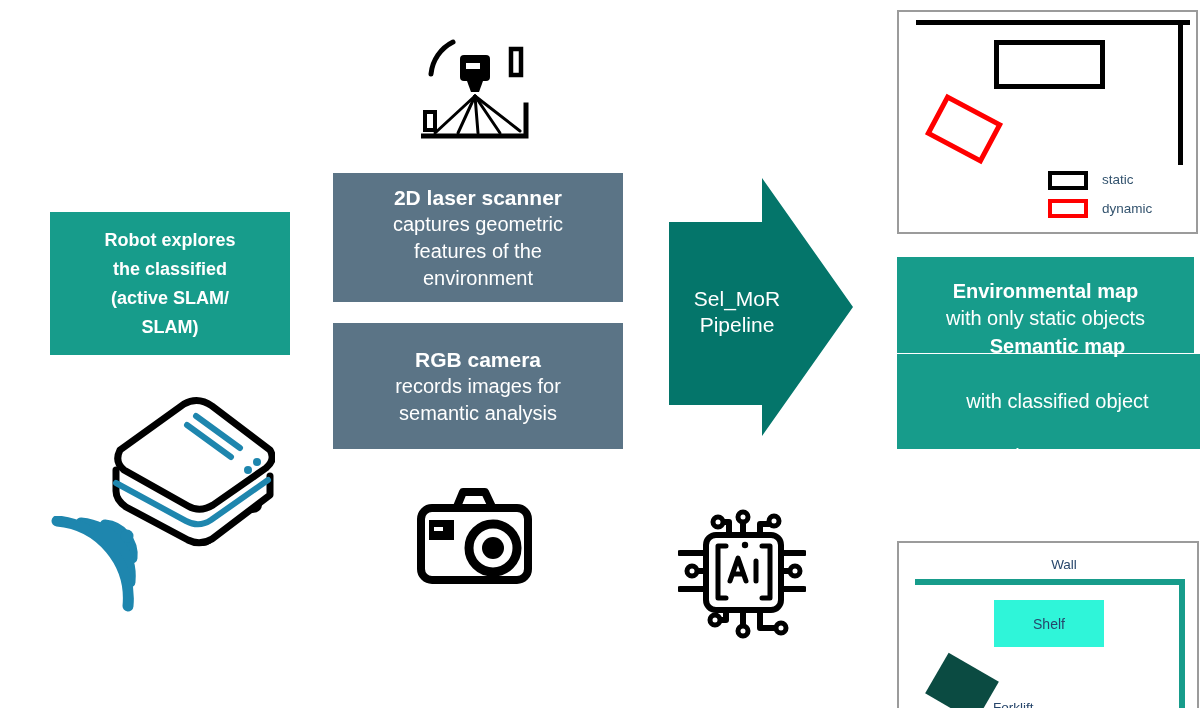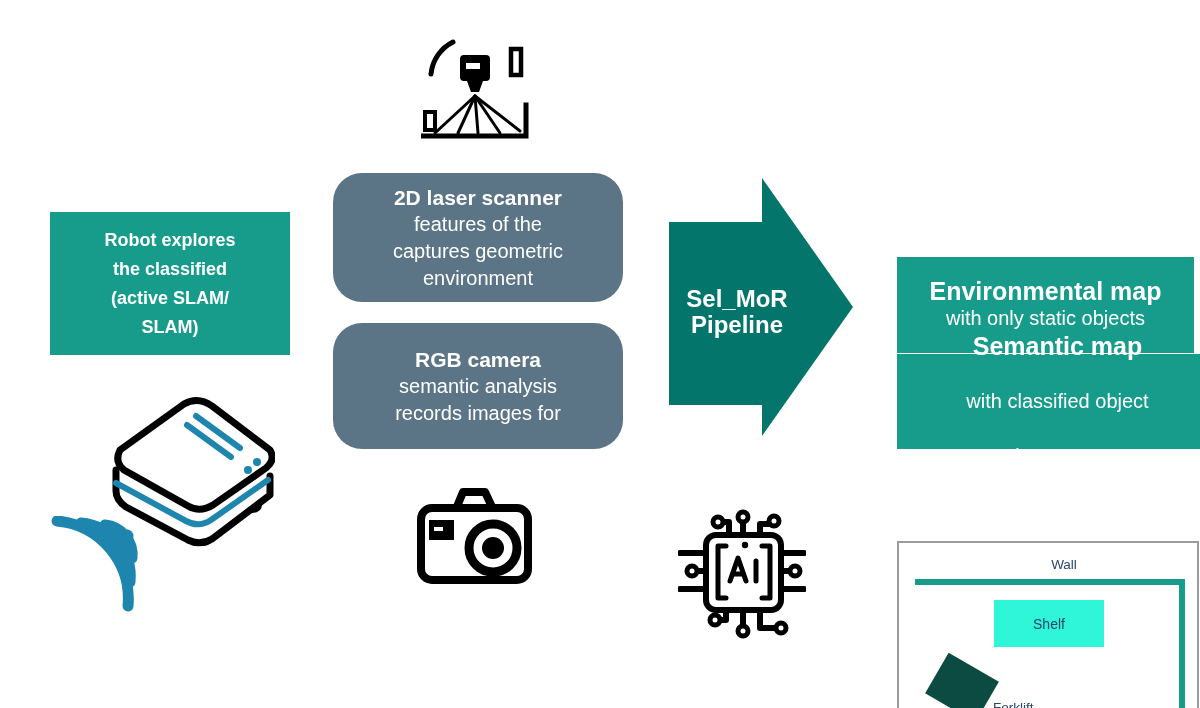--- a/index.html
+++ b/index.html
@@ -2,35 +2,35 @@
 <html style="--teal: #179C8B; --arrow_teal: #04756A; --slate: #5B7486; --blue_accent: #1E86AE; --shelf_cyan: #2FF5D9; --forklift_dark: #0B4B42; --legend_text: #33536E; --map_label_text: #27466B; --dynamic_red: #FF0000; --static_black: #000000;"><head>
 <meta charset="utf-8">
 <style>
   html,body{margin:0;padding:0;background:#fff;}
   .canvas{position:relative;width:1200px;height:708px;background:#ffffff;overflow:hidden;
           font-family:"Liberation Sans",sans-serif;}
   .abs{position:absolute;}
   .box{position:absolute;display:flex;flex-direction:column;justify-content:center;
        align-items:center;text-align:center;color:#fff;}
   .teal{background:var(--teal);}
-  .slate{background:var(--slate);border-radius:29px;}
+  .slate{background:var(--slate);}
   
   .left-box{left:50px;top:212px;width:240px;height:143px;font-size:18px;line-height:29px;font-weight:bold;}
   
   .sensor-box-1{left:333px;top:173px;width:290px;height:129px;font-size:20px;line-height:27px;}
   .sensor-box-2{left:333px;top:323px;width:290px;height:126px;font-size:20px;line-height:27px;}
   .sensor-box-1 .title,.sensor-box-2 .title{font-size:21px;font-weight:bold;}
   
   .arrow-wrap{left:669px;top:176px;width:186px;height:262px;}
   .arrow-label{position:absolute;left:8px;top:110px;width:120px;text-align:center;color:#fff;
-               font-weight:bold;font-size:24px;line-height:26px;}
+               font-weight:normal;font-size:21px;line-height:26px;}
   
   .out-box-1{left:897px;top:257px;width:297px;height:96px;font-size:20px;line-height:27px;}
   .out-box-2{left:897px;top:354px;width:321px;height:95px;font-size:20px;line-height:27px;gap:28px;}
-  .out-box-1 .title,.out-box-2 .title{font-size:25px;font-weight:bold;}
+  .out-box-1 .title,.out-box-2 .title{font-size:20px;font-weight:bold;}
   
   .mini-map{position:absolute;background:#fff;border:2px solid #9b9b9b;}
   .map1{left:897px;top:10px;width:297px;height:220px;}
   .map2{left:897px;top:493px;width:298px;height:205px;margin-top:48px;}
   .wall-black-h{position:absolute;left:17px;top:8px;width:274px;height:5px;background:var(--static_black);}
   .wall-black-v{position:absolute;left:279px;top:8px;width:5px;height:145px;background:var(--static_black);}
   .static-rect{position:absolute;left:95px;top:28px;width:111px;height:49px;
                border:5px solid var(--static_black);box-sizing:border-box;}
   .dynamic-rect{position:absolute;left:33px;top:94px;width:64px;height:46px;
                 border:5px solid var(--dynamic_red);box-sizing:border-box;transform:rotate(28deg);}
@@ -105,29 +105,29 @@
       <line x1="54" y1="60" x2="79" y2="97"></line>
       <line x1="54" y1="60" x2="99" y2="95"></line>
     </g>
     <path d="M2 100 L105 100 L105 69" fill="none" stroke="#000" stroke-width="5" stroke-linecap="square"></path>
     <rect x="4" y="76" width="10" height="18" fill="none" stroke="#000" stroke-width="4"></rect>
     <rect x="90" y="13" width="10" height="26" fill="none" stroke="#000" stroke-width="4.5"></rect>
   </svg>
 
   <div class="box slate sensor-box-1">
     <div class="title">2D laser scanner</div>
+    <div>captures geometric</div>
     <div>features of the</div>
-    <div>captures geometric</div>
     <div>environment</div>
   </div>
 
   <div class="box slate sensor-box-2">
     <div class="title">RGB camera</div>
+    <div>records images for</div>
     <div>semantic analysis</div>
-    <div>records images for</div>
   </div>
 
   <svg class="abs" style="left:416px;top:488px;" width="118" height="100" viewBox="0 0 118 100">
     <path d="M40 21 L47 4 L69 4 L77 21" fill="#fff" stroke="#000" stroke-width="8" stroke-linejoin="round"></path>
     <rect x="5" y="20" width="107" height="72" rx="11" fill="#fff" stroke="#000" stroke-width="8"></rect>
     <rect x="13" y="32" width="25" height="20" fill="#000"></rect>
     <rect x="18" y="39" width="9" height="4" fill="#fff"></rect>
     <circle cx="77" cy="60" r="24" fill="#fff" stroke="#000" stroke-width="9"></circle>
     <circle cx="77" cy="60" r="11" fill="#000"></circle>
   </svg>
@@ -169,20 +169,30 @@
       <circle cx="65" cy="9" r="5"></circle>
       <circle cx="96" cy="13" r="5"></circle>
       <circle cx="37" cy="112" r="5"></circle>
       <circle cx="65" cy="123" r="5"></circle>
       <circle cx="103" cy="120" r="5"></circle>
       <circle cx="14" cy="63" r="5"></circle>
       <circle cx="117" cy="63" r="5"></circle>
     </g>
   </svg>
 
+  <div class="mini-map map1">
+    <div class="wall-black-h"></div>
+    <div class="wall-black-v"></div>
+    <div class="static-rect"></div>
+    <div class="dynamic-rect"></div>
+    <div class="swatch swatch-static"></div>
+    <div class="legend-label legend-label-static">static</div>
+    <div class="swatch swatch-dynamic"></div>
+    <div class="legend-label legend-label-dynamic">dynamic</div>
+  </div>
 
   <div class="box teal out-box-1">
     <div class="title">Environmental map</div>
     <div>with only static objects</div>
   </div>
 
   <div class="box teal out-box-2">
     <div class="title">Semantic map</div>
     <div>with classified object</div>
     <div>instances</div>

